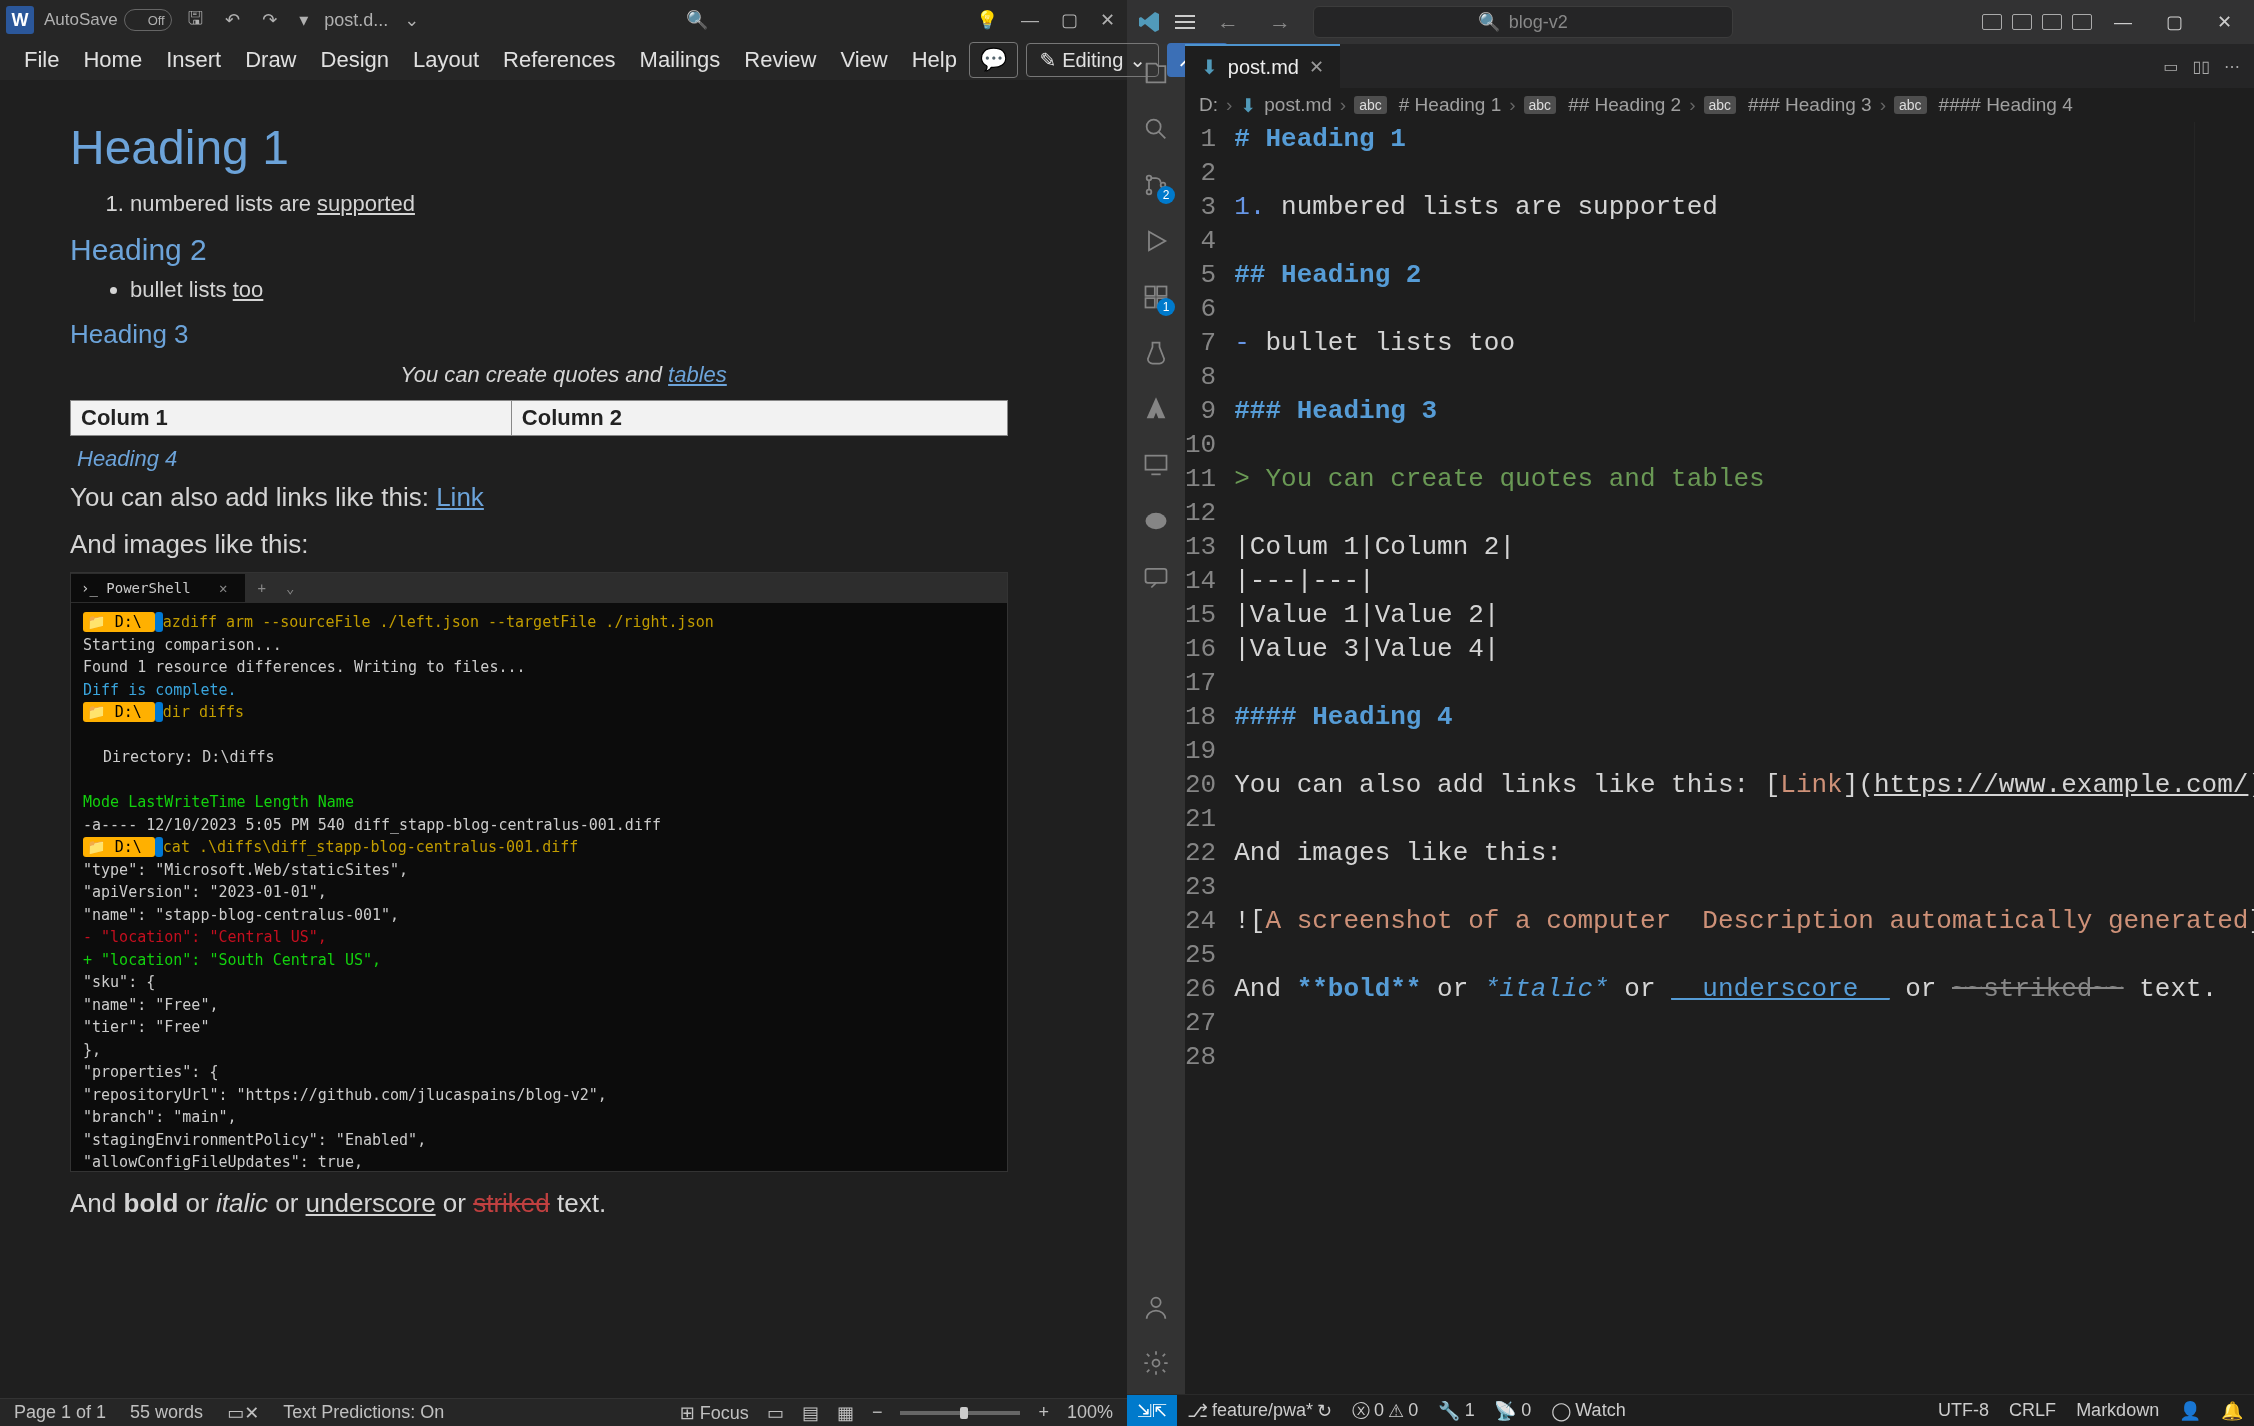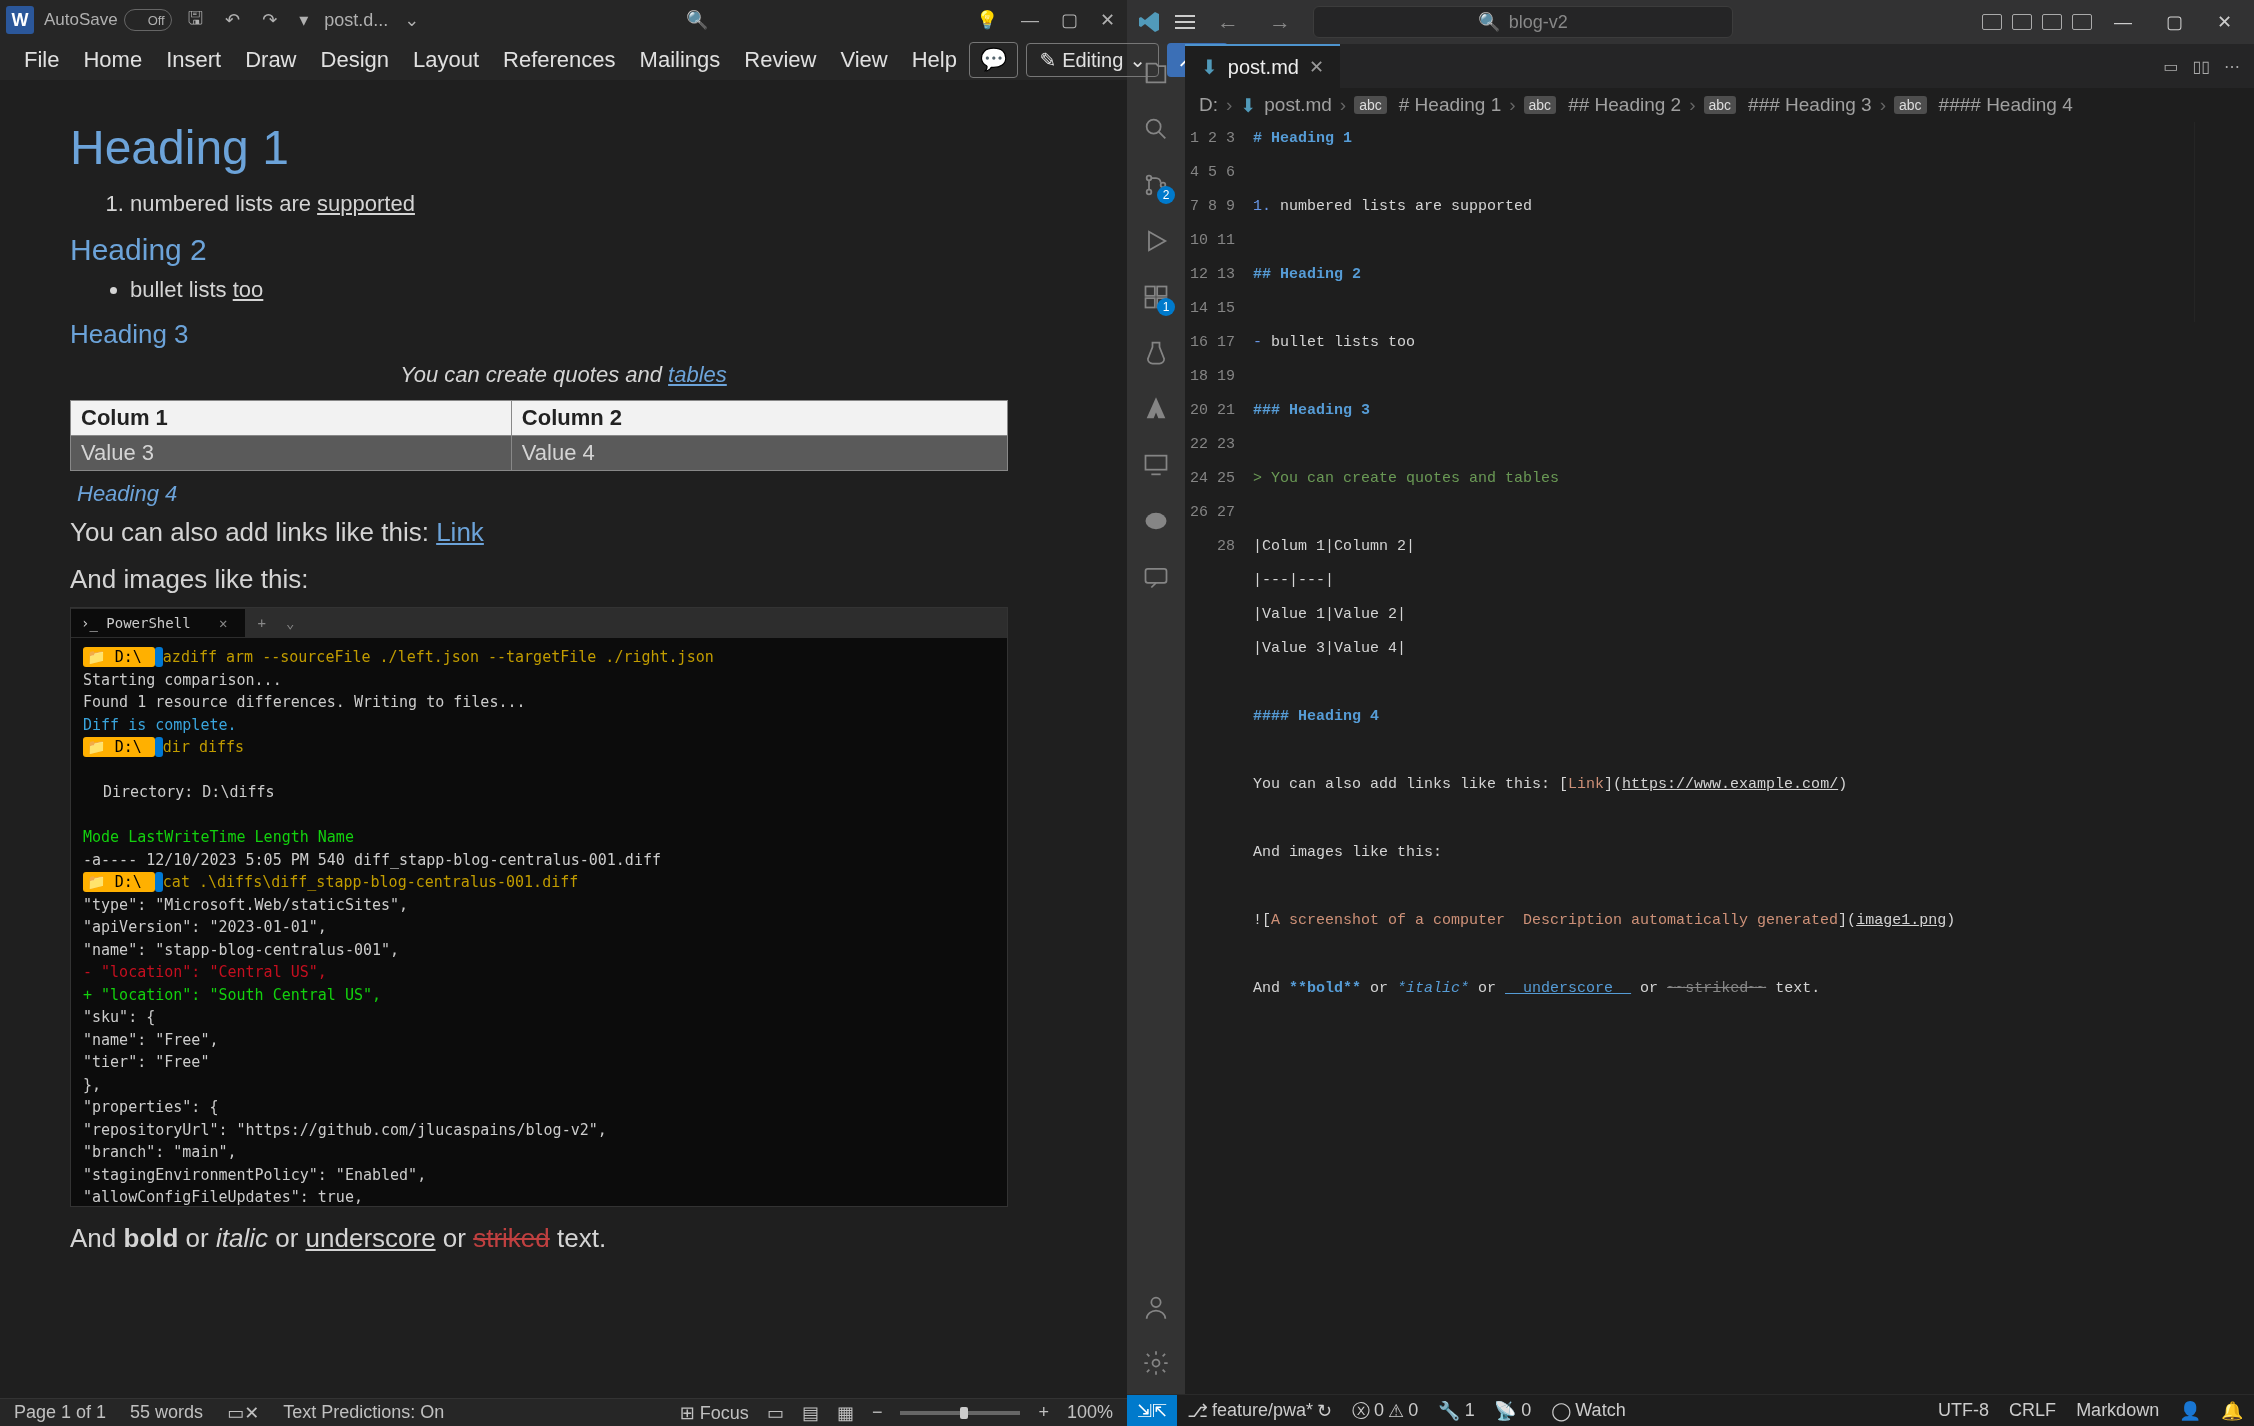--- a/index.html
+++ b/index.html
@@ -296,21 +296,21 @@
   padding: 1px 5px;
   border-radius: 3px;
   font-size: 14px;
   margin-right: 4px;
 }
 
 .code-editor {
   flex: 1;
   display: flex;
   font-family: Consolas, "Courier New", monospace;
-  font-size: 15px;
+  font-size: 26px;
   line-height: 34px;
   overflow: hidden;
   position: relative;
 }
 .gutter {
   width: 68px;
   text-align: right;
   color: #858585;
   padding-right: 18px;
   user-select: none;
@@ -421,24 +421,20 @@
     <div class="doc-h3">Heading 3</div>
     <div class="doc-quote"><span>You can create quotes and </span><span class="doc-link">tables</span></div>
     <table class="doc-table">
       <thead>
           <tr>
         <th>Colum 1</th>
         <th>Column 2</th>
       </tr>
         </thead>
       <tbody>
-        <tr>
-          <td>Value 3</td>
-          <td>Value 4</td>
-        </tr>
       </tbody>
     </table>
     <div class="doc-h4">Heading 4</div>
     <div class="doc-body">
       <span>You can also add links like this: </span><a class="doc-link">Link</a>
     </div>
     <div class="doc-body" style="margin-top:16px">And images like this:</div>
 
     <div class="doc-image-placeholder">
       <div class="terminal-tabs">

